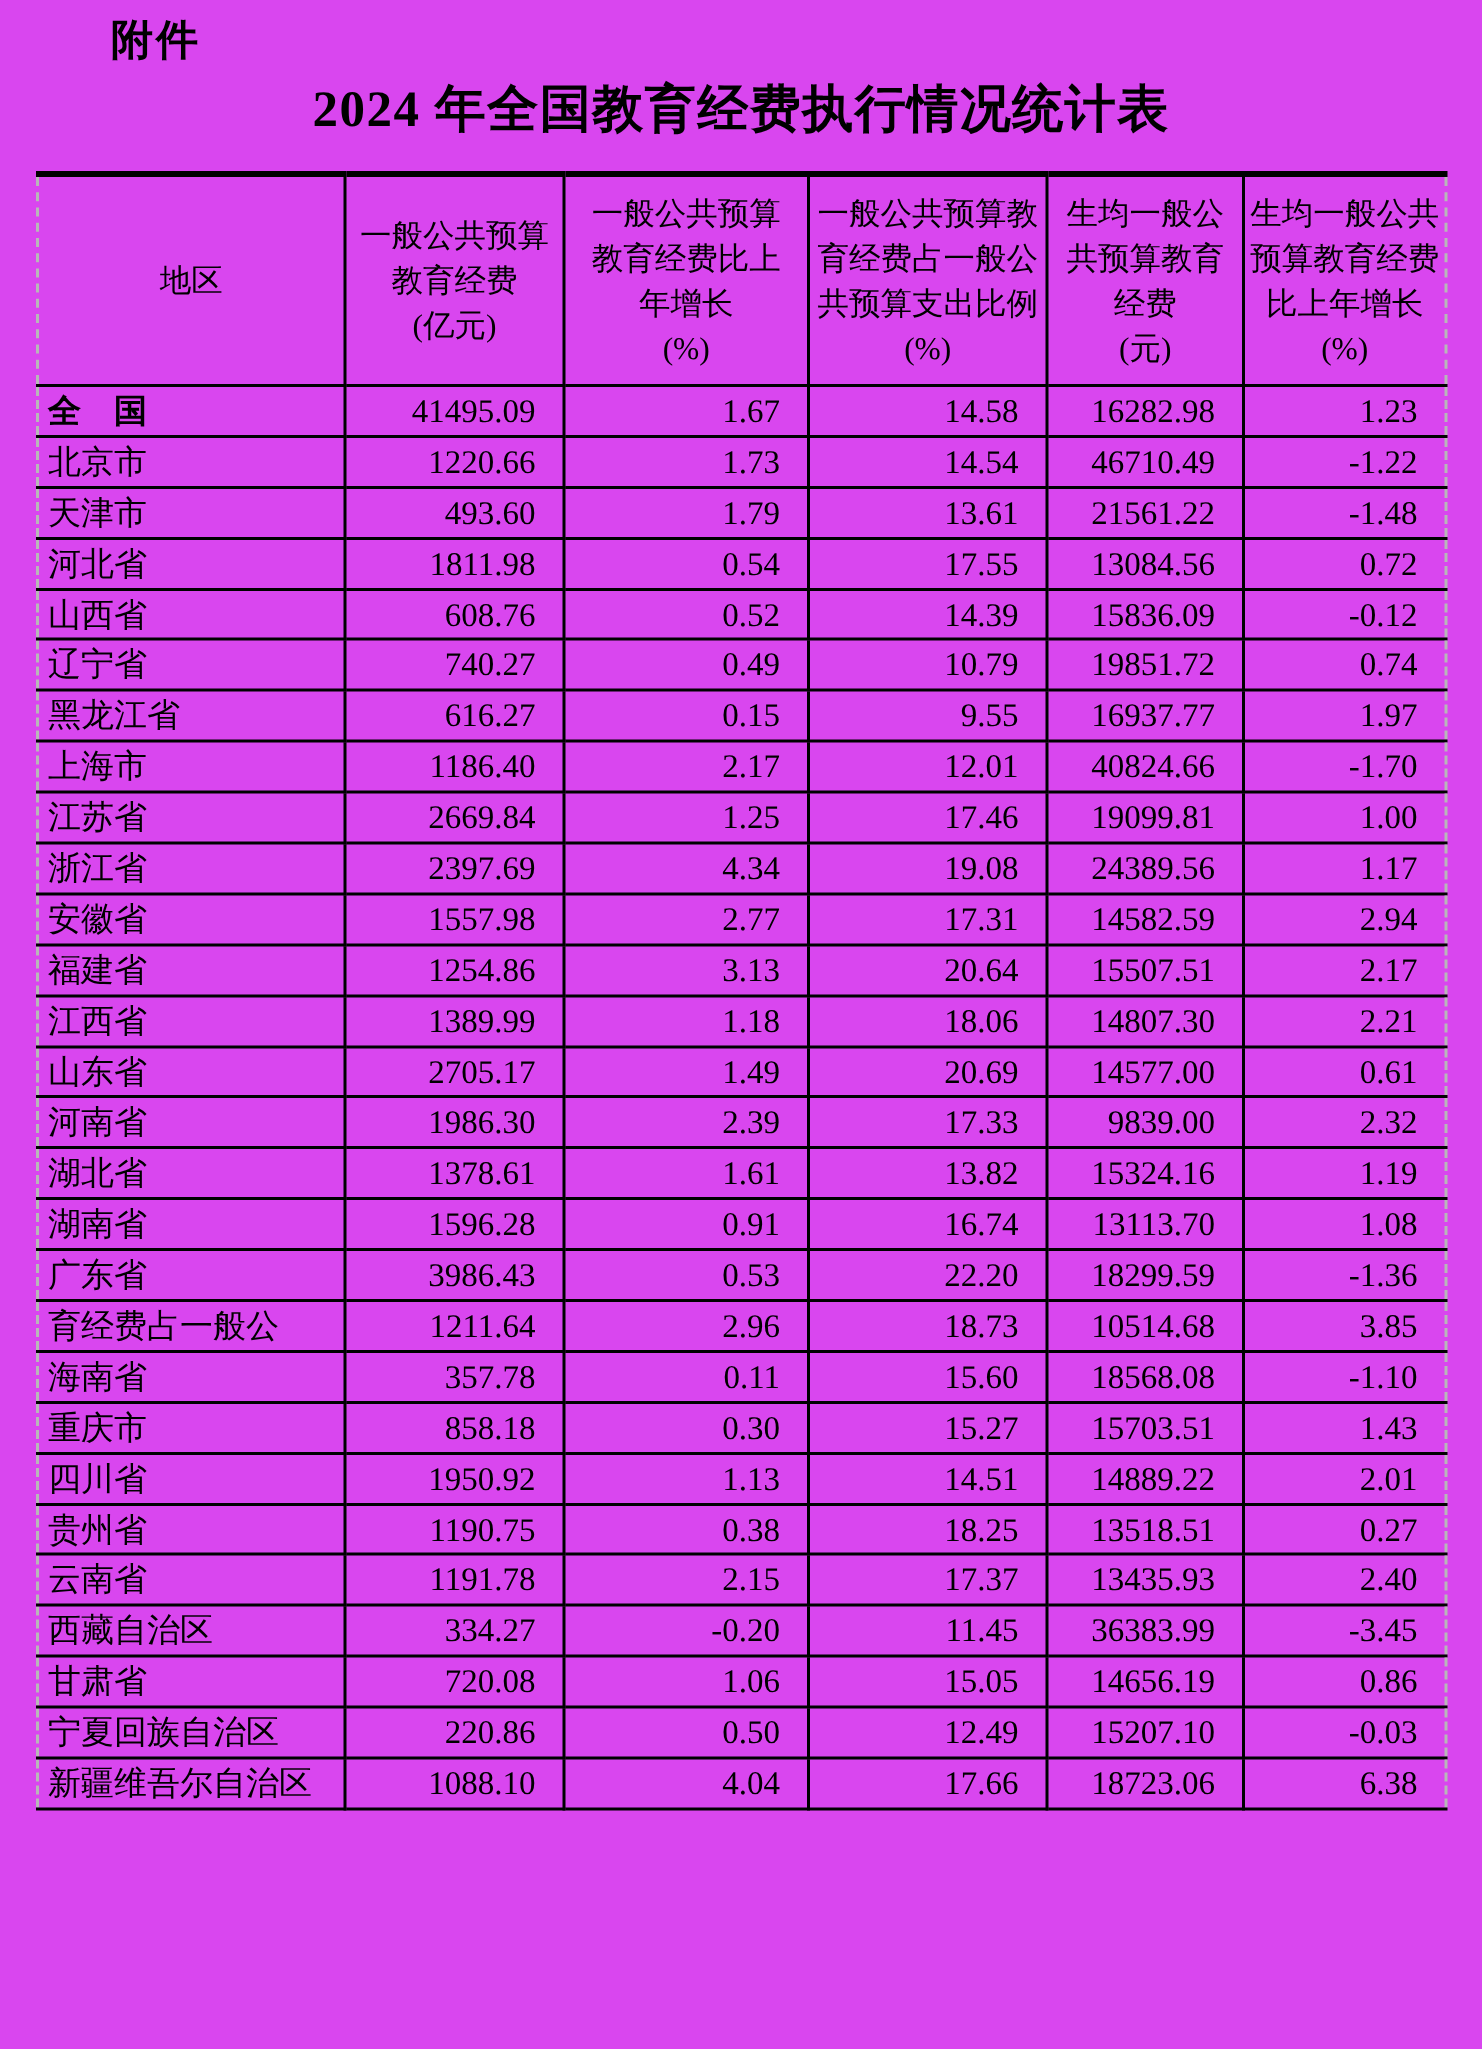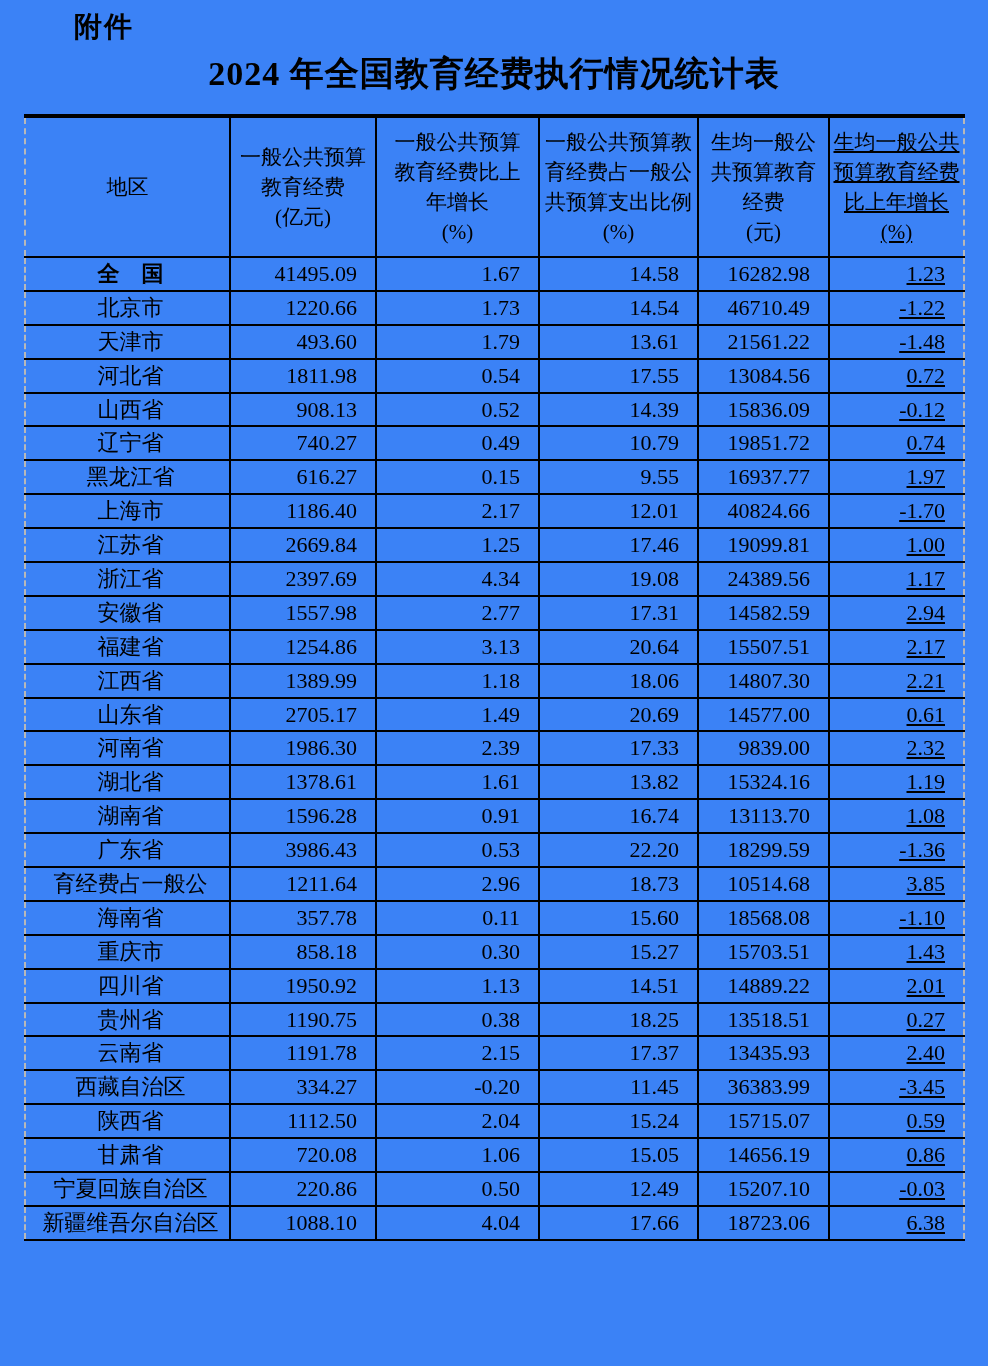--- a/index.html
+++ b/index.html
@@ -4,21 +4,21 @@
 <style>
   html, body {
     margin: 0;
     padding: 0;
     background: #ffffff;
   }
   .page {
     position: relative;
     width: 988px;
     height: 1366px;
-    background: #3b82f6;
+    background: #d946ef;
     color: #000000;
     font-family: "Liberation Serif", "DejaVu Serif", serif;
     overflow: hidden;
   }
   .attachment {
     position: absolute;
     left: 74px;
     top: 8px;
     font-family: "Liberation Sans", "DejaVu Sans", sans-serif;
     font-size: 28px;
@@ -46,38 +46,38 @@
     table-layout: fixed;
   }
   .stat-table th, .stat-table td {
     border: 2px solid #000000;
     padding: 0;
     overflow: hidden;
   }
   
   .stat-table thead th { border-top: 4px solid #000000; }
   .stat-table th:first-child, .stat-table td:first-child { border-left: 2px dashed #b8b8b8; }
-  .stat-table th:last-child, .stat-table td:last-child { border-right: 2px dashed #b8b8b8; text-decoration: underline; }
+  .stat-table th:last-child, .stat-table td:last-child { border-right: 2px dashed #b8b8b8; }
   .stat-table th {
     height: 138px;
     vertical-align: middle;
     text-align: center;
     font-weight: normal;
     font-size: 21px;
     line-height: 30px;
     white-space: pre-line;
   }
   .stat-table td {
     height: 31.9px;
     font-size: 22px;
     vertical-align: middle;
     white-space: nowrap;
   }
   td.region {
-    text-align: center;
+    text-align: left;
     padding-left: 6px;
   }
   td.num {
     text-align: right;
     padding-right: 18px;
   }
   tr.first-row td.region {
     font-weight: bold;
   }
 </style>
@@ -151,21 +151,21 @@
         <tr>
           <td class="region">河北省</td>
           <td class="num">1811.98</td>
           <td class="num">0.54</td>
           <td class="num">17.55</td>
           <td class="num">13084.56</td>
           <td class="num">0.72</td>
         </tr>
         <tr>
           <td class="region">山西省</td>
-          <td class="num">908.13</td>
+          <td class="num">608.76</td>
           <td class="num">0.52</td>
           <td class="num">14.39</td>
           <td class="num">15836.09</td>
           <td class="num">-0.12</td>
         </tr>
         <tr>
           <td class="region">辽宁省</td>
           <td class="num">740.27</td>
           <td class="num">0.49</td>
           <td class="num">10.79</td>
@@ -318,28 +318,20 @@
         </tr>
         <tr>
           <td class="region">西藏自治区</td>
           <td class="num">334.27</td>
           <td class="num">-0.20</td>
           <td class="num">11.45</td>
           <td class="num">36383.99</td>
           <td class="num">-3.45</td>
         </tr>
         <tr>
-          <td class="region">陕西省</td>
-          <td class="num">1112.50</td>
-          <td class="num">2.04</td>
-          <td class="num">15.24</td>
-          <td class="num">15715.07</td>
-          <td class="num">0.59</td>
-        </tr>
-        <tr>
           <td class="region">甘肃省</td>
           <td class="num">720.08</td>
           <td class="num">1.06</td>
           <td class="num">15.05</td>
           <td class="num">14656.19</td>
           <td class="num">0.86</td>
         </tr>
         <tr>
           <td class="region">宁夏回族自治区</td>
           <td class="num">220.86</td>

